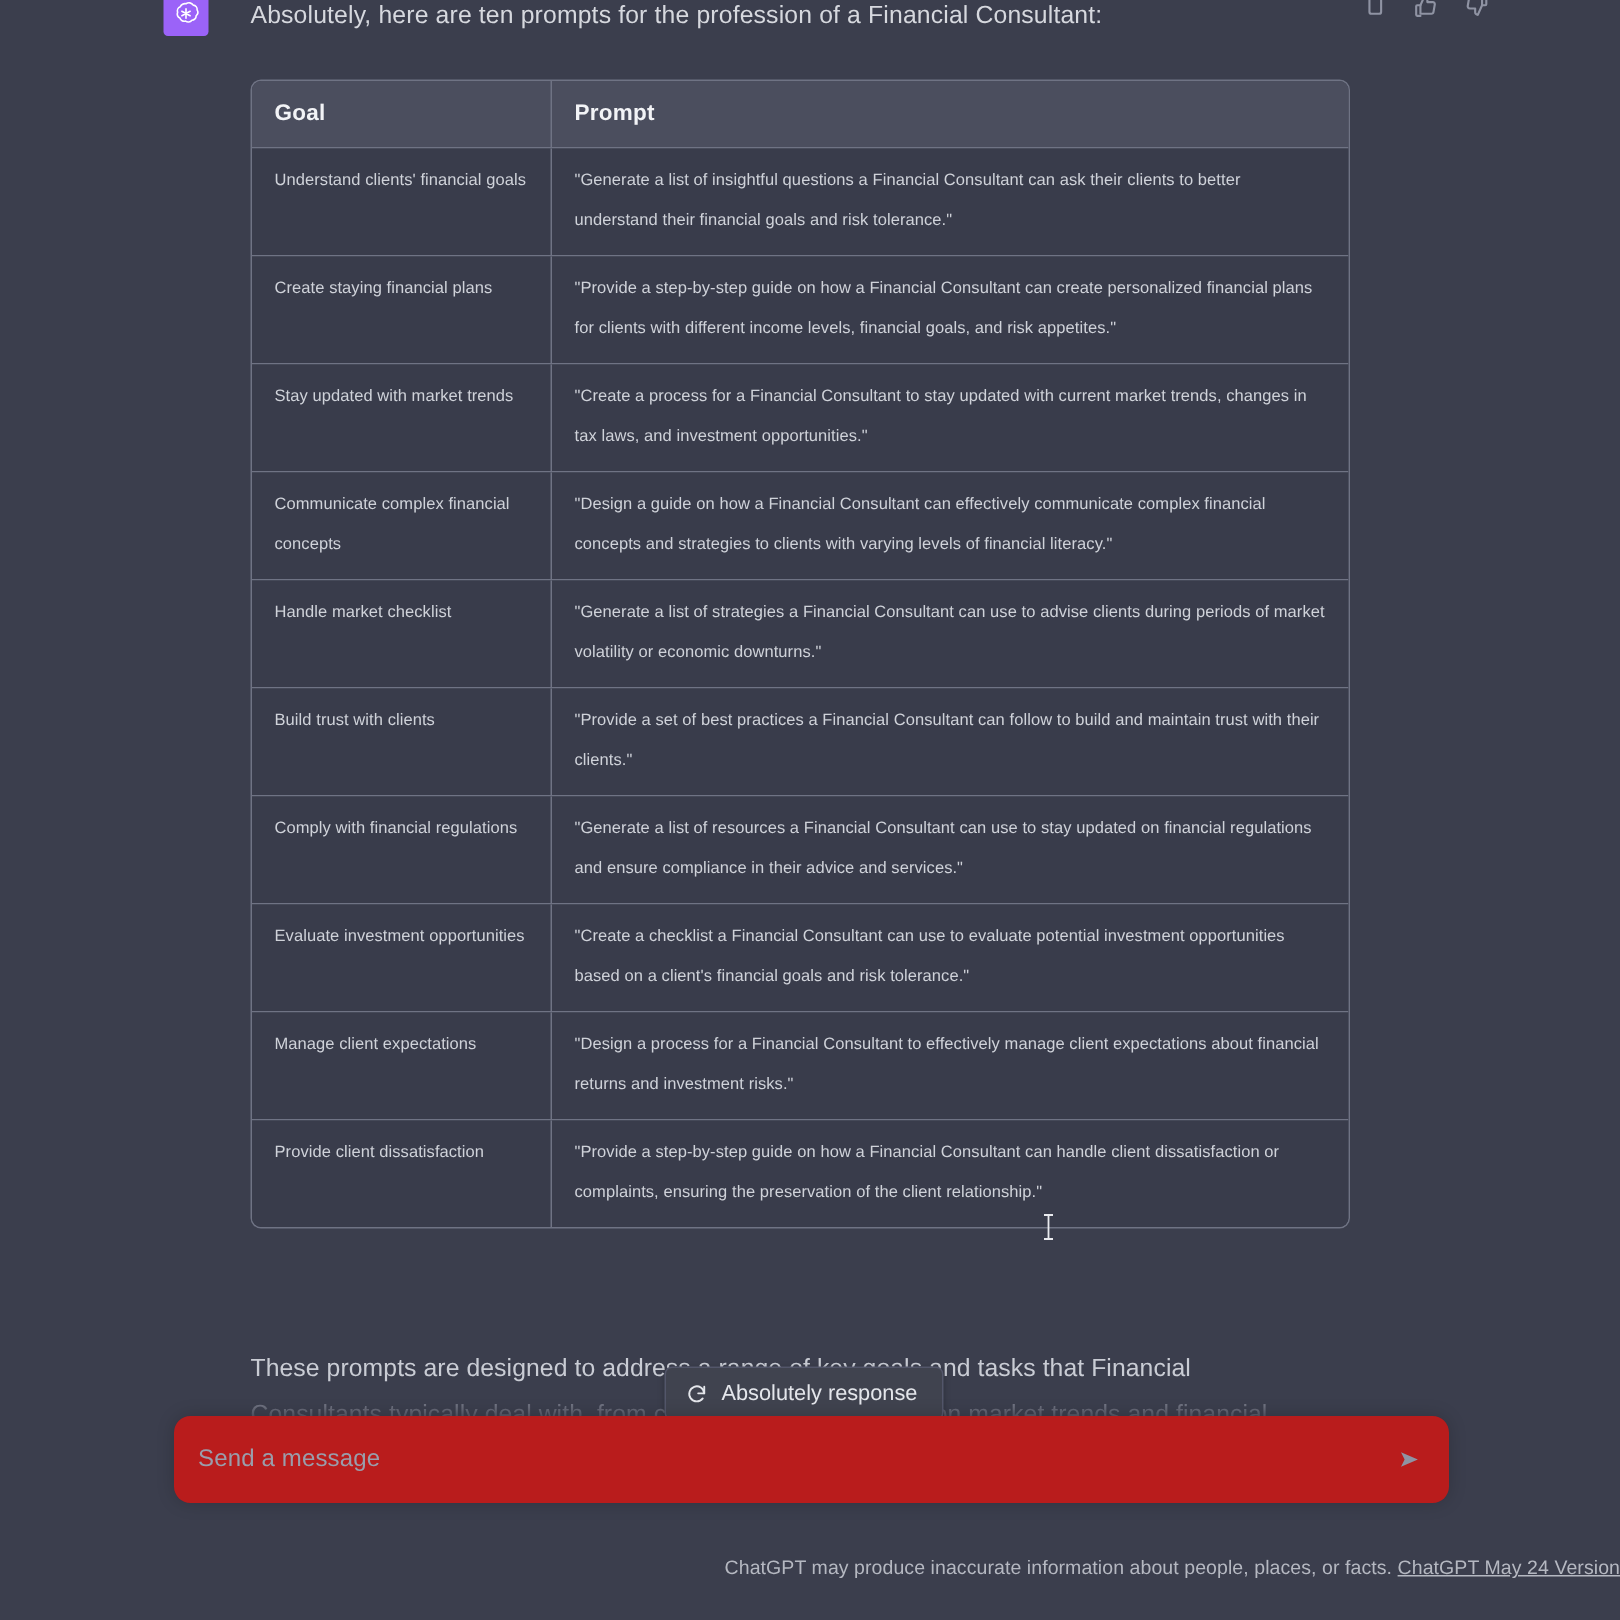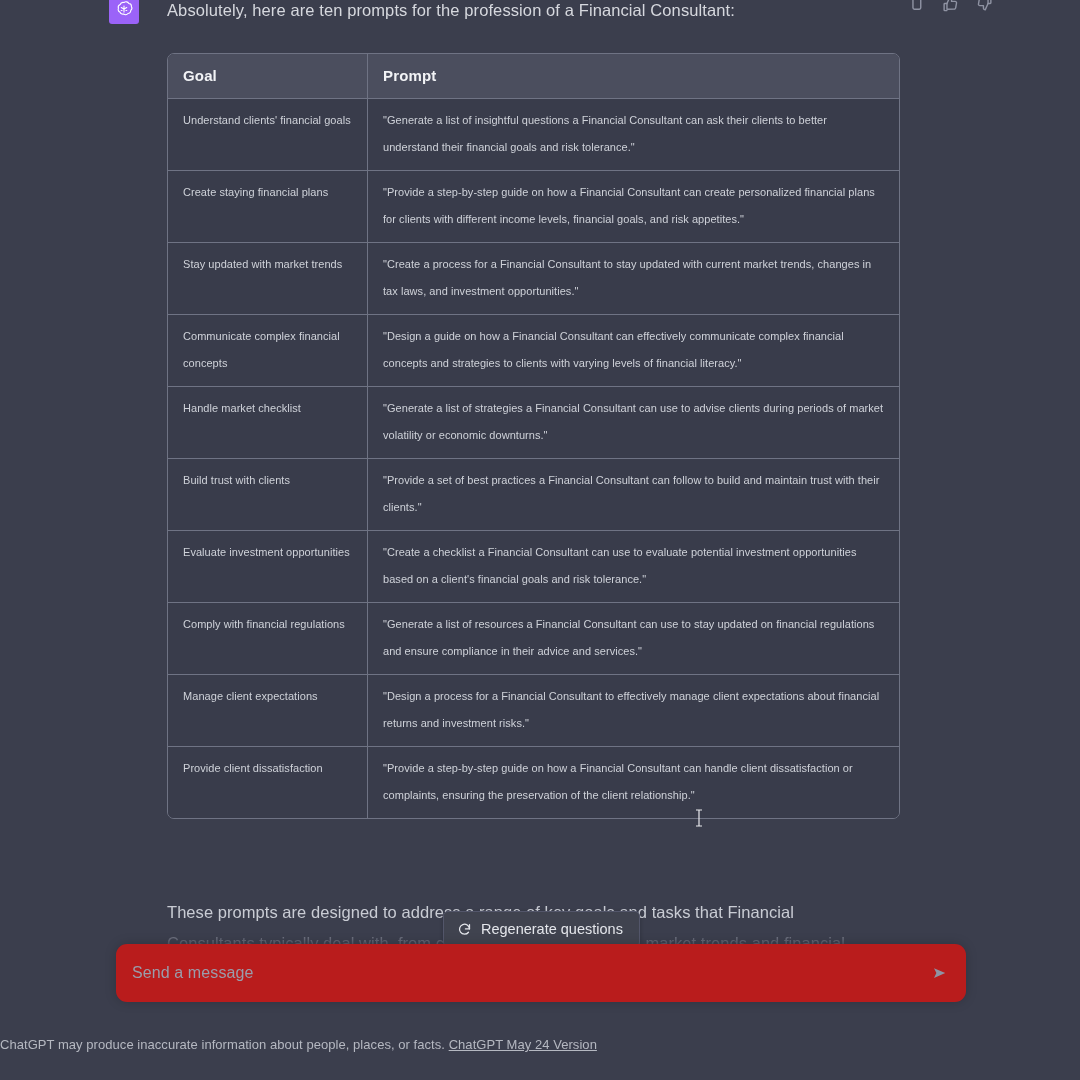--- a/index.html
+++ b/index.html
@@ -204,21 +204,21 @@
     cursor: pointer;
   }
   .send-btn svg { display: block; }
 
   
   .footer {
     position: absolute;
     left: 0;
     top: 1037px;
     width: 1080px;
-    text-align: left;
+    text-align: right;
     font-size: 13px;
     color: #b5b8c1;
     letter-spacing: 0.05px;
   }
   .footer a {
     color: #b5b8c1;
     text-decoration: underline;
   }
 
   
@@ -301,26 +301,26 @@
       </tr>
       <tr>
         <td>Handle market checklist</td>
         <td>"Generate a list of strategies a Financial Consultant can use to advise clients during periods of market volatility or economic downturns."</td>
       </tr>
       <tr>
         <td>Build trust with clients</td>
         <td>"Provide a set of best practices a Financial Consultant can follow to build and maintain trust with their clients."</td>
       </tr>
       <tr>
+        <td>Comply with financial regulations</td>
+        <td>"Generate a list of resources a Financial Consultant can use to stay updated on financial regulations and ensure compliance in their advice and services."</td>
+      </tr>
+      <tr>
         <td>Evaluate investment opportunities</td>
         <td>"Create a checklist a Financial Consultant can use to evaluate potential investment opportunities based on a client's financial goals and risk tolerance."</td>
-      </tr>
-      <tr>
-        <td>Comply with financial regulations</td>
-        <td>"Generate a list of resources a Financial Consultant can use to stay updated on financial regulations and ensure compliance in their advice and services."</td>
       </tr>
       <tr>
         <td>Manage client expectations</td>
         <td>"Design a process for a Financial Consultant to effectively manage client expectations about financial returns and investment risks."</td>
       </tr>
       <tr>
         <td>Provide client dissatisfaction</td>
         <td>"Provide a step-by-step guide on how a Financial Consultant can handle client dissatisfaction or complaints, ensuring the preservation of the client relationship."</td>
       </tr>
     </tbody>
@@ -340,21 +340,21 @@
 
 <div class="fade-overlay"></div>
 
 <div class="regen-btn">
   <span class="regen-icon">
     <svg width="15" height="15" viewBox="0 0 24 24" fill="none" stroke="currentColor" stroke-width="2" stroke-linecap="round" stroke-linejoin="round">
       <path d="M20 11a8 8 0 1 0-1.6 5.4"></path>
       <polyline points="20 4 20 11 13.5 11"></polyline>
     </svg>
   </span>
-  <span>Regenerate questions</span>
+  <span>Absolutely response</span>
 </div>
 
 <div class="composer">
   <input class="composer-input" type="text" placeholder="Send a message" style="">
   <button class="send-btn">
     <span>
       <svg width="18" height="18" viewBox="0 0 24 24" fill="currentColor">
         <path d="M4 5.5l15 6.5-15 6.5 3.2-6.5L4 5.5z"></path>
       </svg>
     </span>

